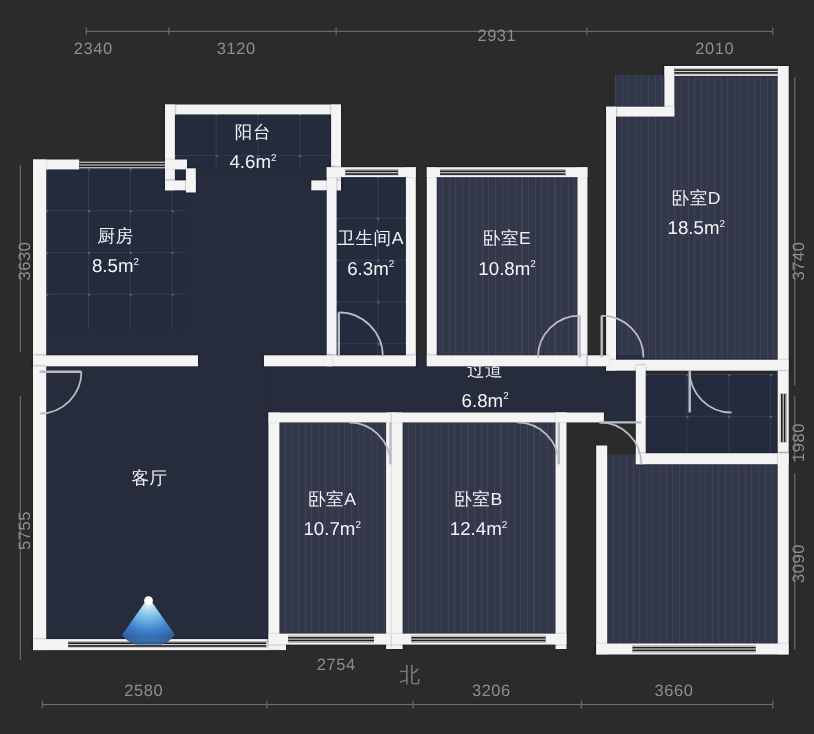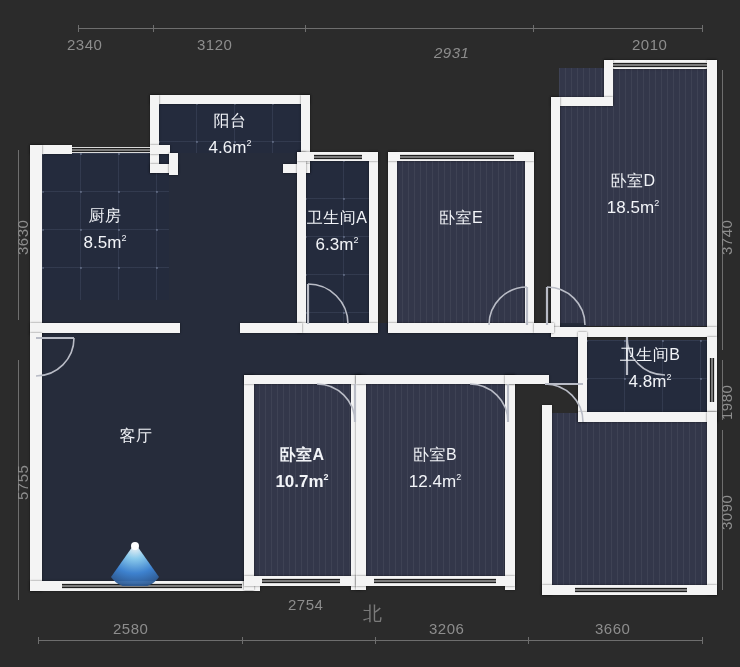--- a/index.html
+++ b/index.html
@@ -106,21 +106,21 @@
 
   <div class="ruler h" style="left:78px; top:28px; width:624px;"></div>
   <div class="tick h" style="left:78px; top:25px;"></div>
   <div class="tick h" style="left:153px; top:25px;"></div>
   <div class="tick h" style="left:305px; top:25px;"></div>
   <div class="tick h" style="left:533px; top:25px;"></div>
   <div class="tick h" style="left:702px; top:25px;"></div>
 
   <div class="dim-label" style="left:67px; top:36px;">2340</div>
   <div class="dim-label" style="left:197px; top:36px;">3120</div>
-  <div class="dim-label" style="left:434px; top:44px;font-style:italic;">2931</div>
+  <div class="dim-label" style="left:434px; top:24px;">2931</div>
   <div class="dim-label" style="left:632px; top:36px;">2010</div>
 
   <div class="ruler h" style="left:38px; top:640px; width:664px;"></div>
   <div class="tick h" style="left:38px; top:637px;"></div>
   <div class="tick h" style="left:242px; top:637px;"></div>
   <div class="tick h" style="left:375px; top:637px;"></div>
   <div class="tick h" style="left:528px; top:637px;"></div>
   <div class="tick h" style="left:702px; top:637px;"></div>
 
   <div class="dim-label" style="left:113px; top:620px;">2580</div>
@@ -314,38 +314,39 @@
       <span class="ar"><span>8.5</span><span>m</span><sup>2</sup></span>
     </div>
 
     <div class="room-label" style="left:291px; top:207px; width:92px;">
       <span class="nm">卫生间A</span>
       <span class="ar"><span>6.3</span><span>m</span><sup>2</sup></span>
     </div>
 
     <div class="room-label" style="left:411px; top:207px; width:100px;">
       <span class="nm">卧室E</span>
+      <span class="ar"><span>10.8</span><span>m</span><sup>2</sup></span>
     </div>
 
     <div class="room-label" style="left:583px; top:170px; width:100px;">
       <span class="nm">卧室D</span>
       <span class="ar"><span>18.5</span><span>m</span><sup>2</sup></span>
     </div>
 
-
-    <div class="room-label" style="left:604px; top:344px; width:92px;">
-      <span class="nm">卫生间B</span>
-      <span class="ar"><span>4.8</span><span>m</span><sup>2</sup></span>
-    </div>
+    <div class="room-label" style="left:396px; top:327px; width:90px;">
+      <span class="nm">过道</span>
+      <span class="ar"><span>6.8</span><span>m</span><sup>2</sup></span>
+    </div>
+
 
     <div class="room-label" style="left:88px; top:425px; width:96px;">
       <span class="nm">客厅</span>
     </div>
 
-    <div class="room-label" style="left:252px; top:444px; width:100px;font-weight:bold;">
+    <div class="room-label" style="left:252px; top:444px; width:100px;">
       <span class="nm">卧室A</span>
       <span class="ar"><span>10.7</span><span>m</span><sup>2</sup></span>
     </div>
 
     <div class="room-label" style="left:385px; top:444px; width:100px;">
       <span class="nm">卧室B</span>
       <span class="ar"><span>12.4</span><span>m</span><sup>2</sup></span>
     </div>
 
 

